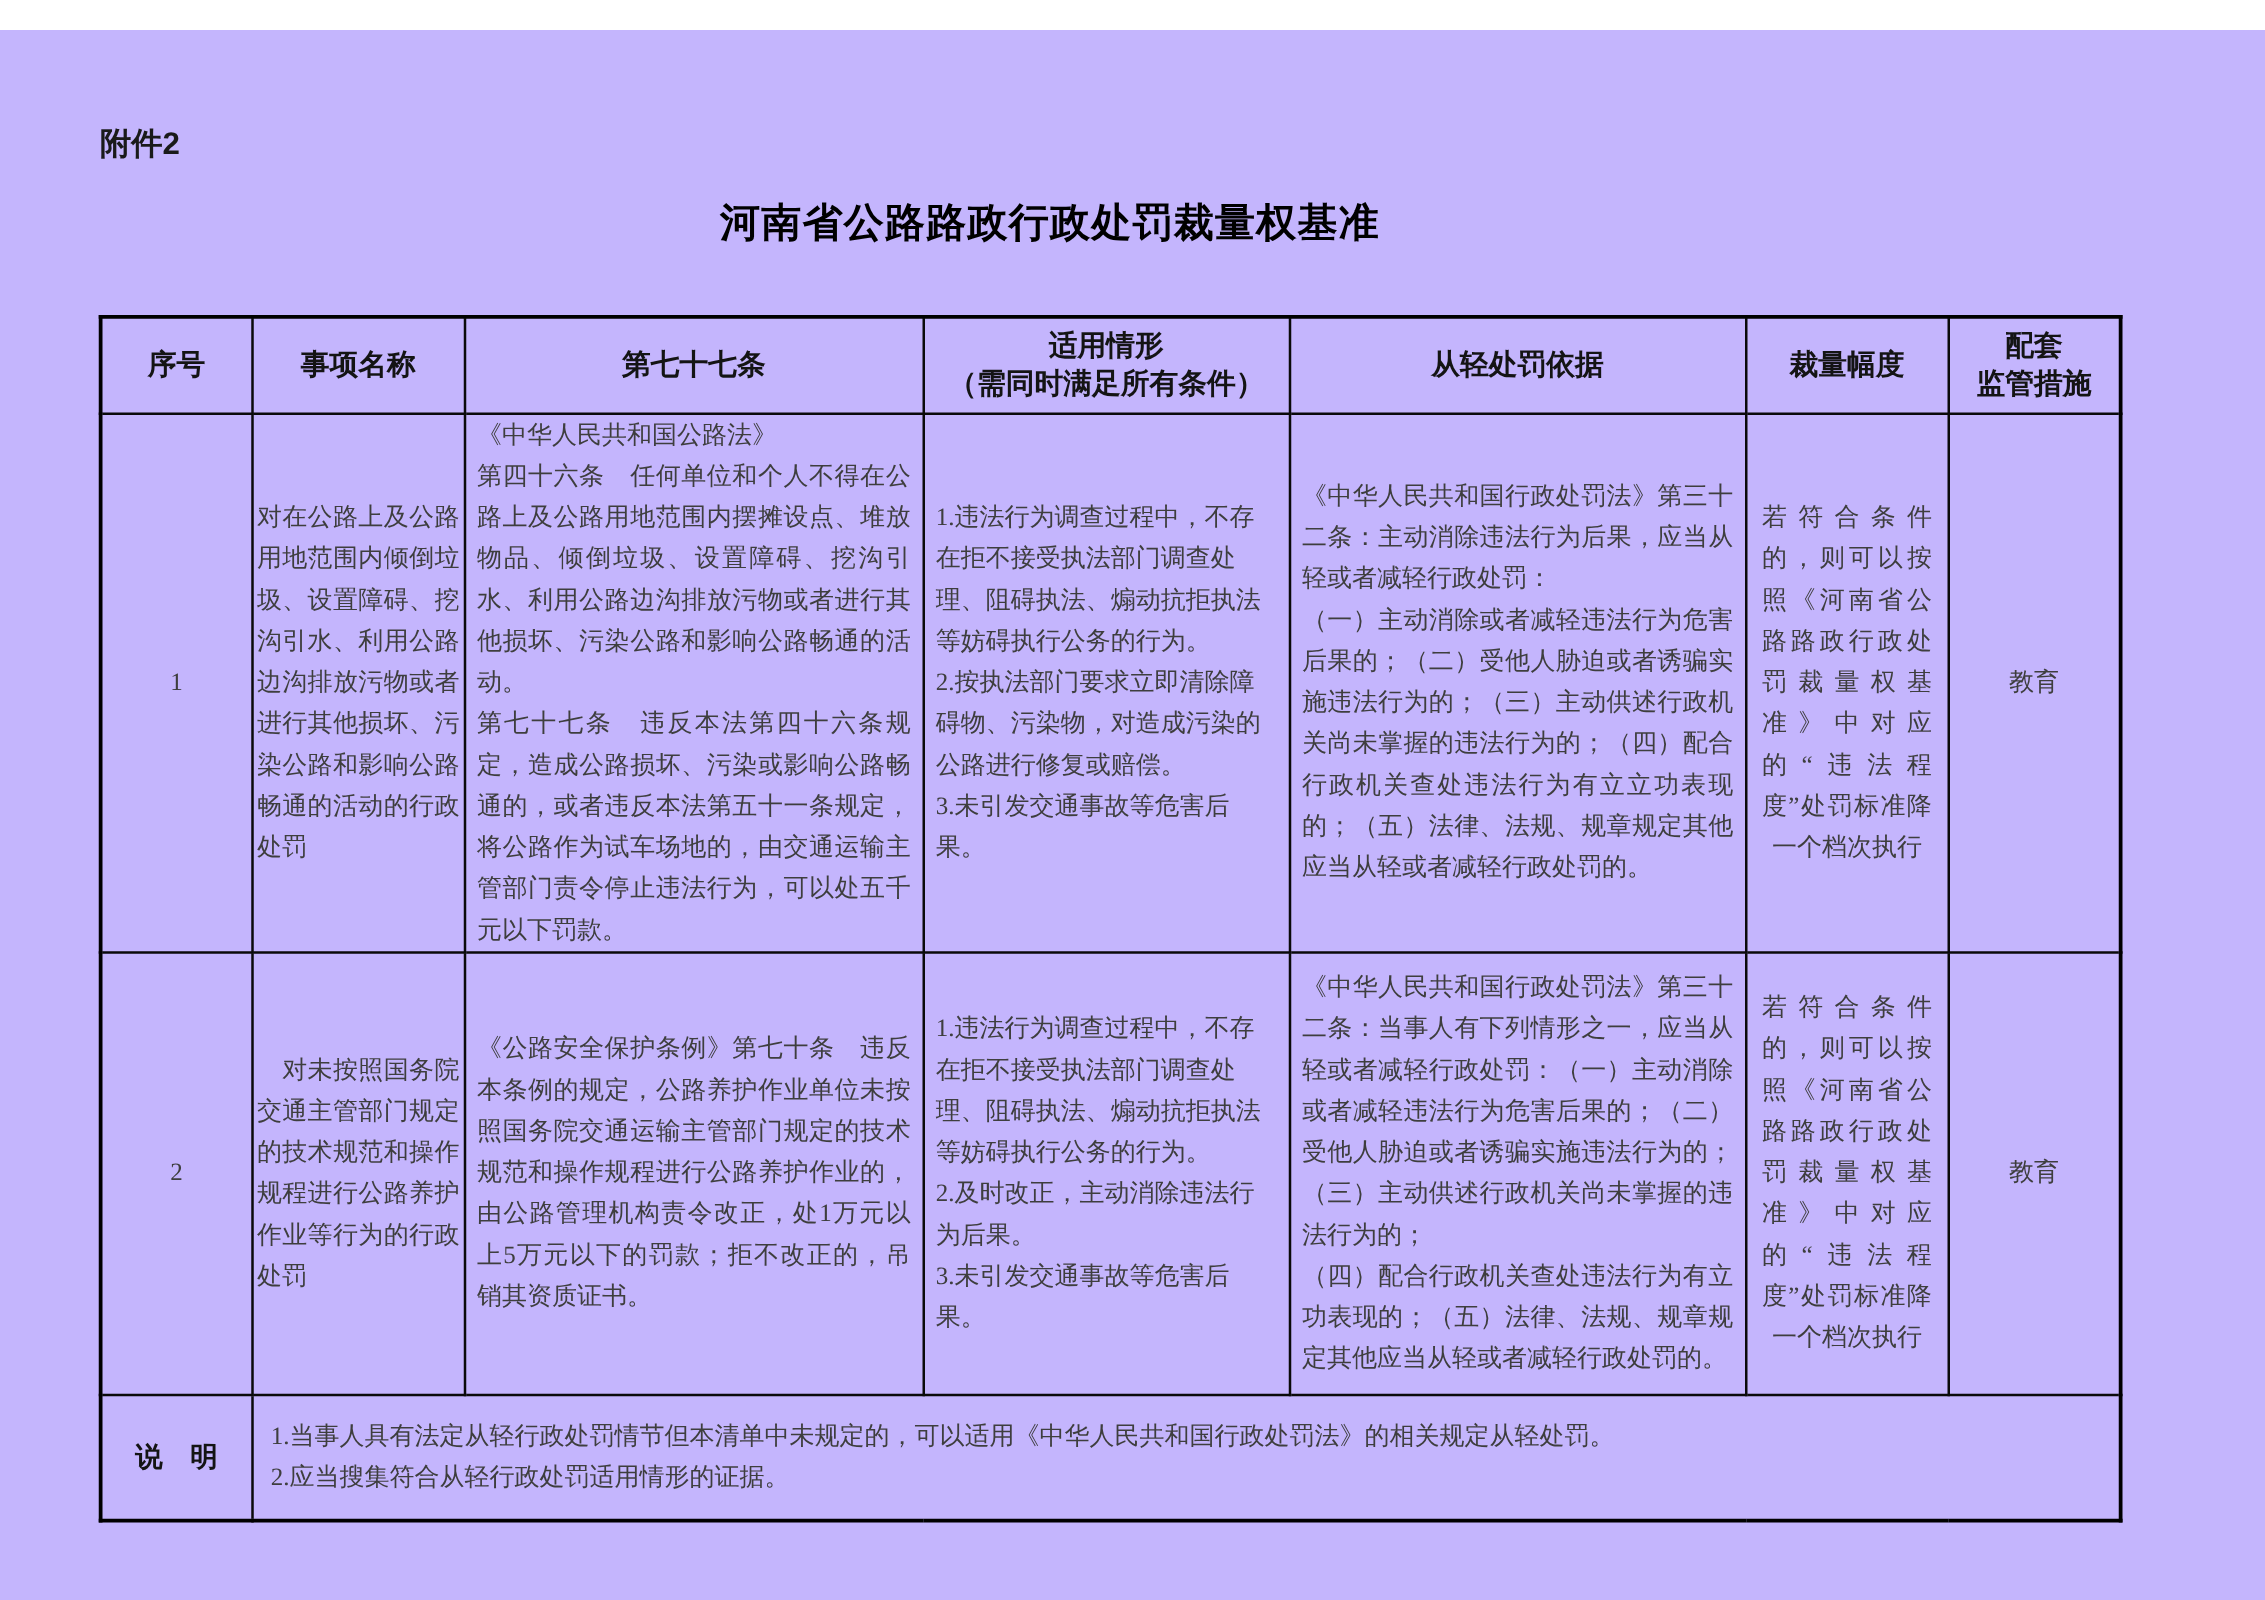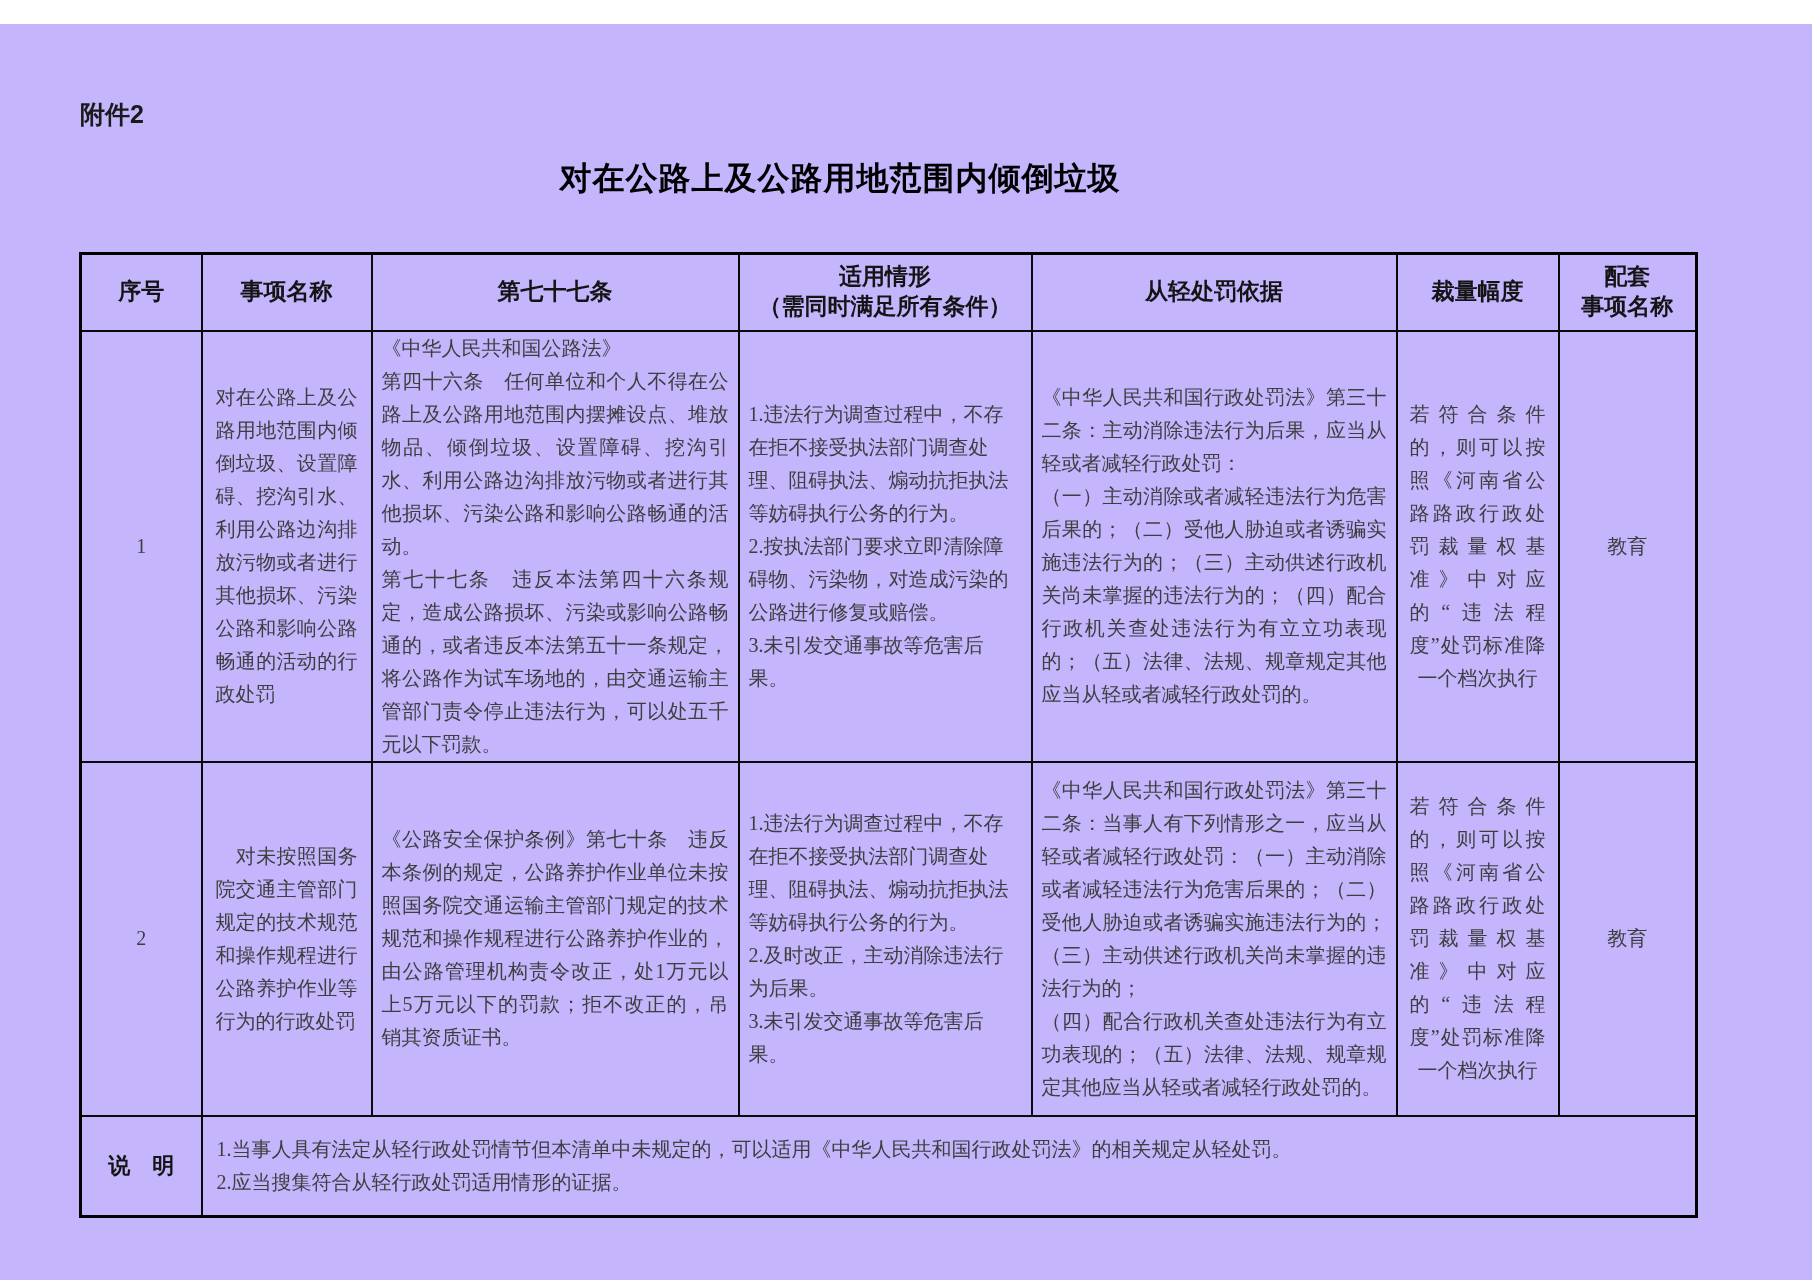--- a/index.html
+++ b/index.html
@@ -62,21 +62,21 @@
     line-height:1.3;
     padding:2px 4px;
   }
   td.body-cell{
     font-size:20px;
     line-height:33px;
     color:#3e3e3e;
     white-space:pre-line;
   }
   td.c-no{text-align:center;}
-  td.c-name{text-align:justify;padding:0 13px;}
+  td.c-name{text-align:justify;padding:0 3px;}
   td.c-basis{text-align:justify;padding:0 9px;}
   td.c-cond{text-align:left;padding:0 9px;}
   td.c-lenient{text-align:justify;padding:0 9px;}
   td.c-disc{text-align:justify;text-align-last:center;padding:12px 12px;}
   td.c-measure{text-align:center;}
   td.c-note-label{
     font-family:Liberation Mono, monospace;
     font-weight:bold;
     font-size:22px;
     color:#141414;
@@ -92,21 +92,21 @@
     vertical-align:middle;
   }
 </style>
 </head>
 <body>
 
 <div class="page">
 
   <div class="attachment">附件2</div>
 
-  <h1 class="title">对在公路上及公路用地范围内倾倒垃圾</h1>
+  <h1 class="title">河南省公路路政行政处罚裁量权基准</h1>
 
   <table class="penalty">
     <colgroup>
       <col style="width:121px">
       <col style="width:170px">
       <col style="width:367px">
       <col style="width:293px">
       <col style="width:365px">
       <col style="width:162px">
       <col style="width:138px">
@@ -114,21 +114,21 @@
     <tbody>
       <tr class="header-row">
         <th class="hdr">序号</th>
         <th class="hdr">事项名称</th>
         <th class="hdr">第七十七条</th>
         <th class="hdr">适用情形
 （需同时满足所有条件）</th>
         <th class="hdr">从轻处罚依据</th>
         <th class="hdr">裁量幅度</th>
         <th class="hdr">配套
-事项名称</th>
+监管措施</th>
       </tr>
 
       <tr class="data-row-1">
         <td class="body-cell c-no">1</td>
         <td class="body-cell c-name">对在公路上及公路用地范围内倾倒垃圾、设置障碍、挖沟引水、利用公路边沟排放污物或者进行其他损坏、污染公路和影响公路畅通的活动的行政处罚</td>
         <td class="body-cell c-basis">《中华人民共和国公路法》
 第四十六条　任何单位和个人不得在公路上及公路用地范围内摆摊设点、堆放物品、倾倒垃圾、设置障碍、挖沟引水、利用公路边沟排放污物或者进行其他损坏、污染公路和影响公路畅通的活动。
 第七十七条　违反本法第四十六条规定，造成公路损坏、污染或影响公路畅通的，或者违反本法第五十一条规定，将公路作为试车场地的，由交通运输主管部门责令停止违法行为，可以处五千元以下罚款。</td>
         <td class="body-cell c-cond">1.违法行为调查过程中，不存在拒不接受执法部门调查处理、阻碍执法、煽动抗拒执法等妨碍执行公务的行为。
 2.按执法部门要求立即清除障碍物、污染物，对造成污染的公路进行修复或赔偿。

